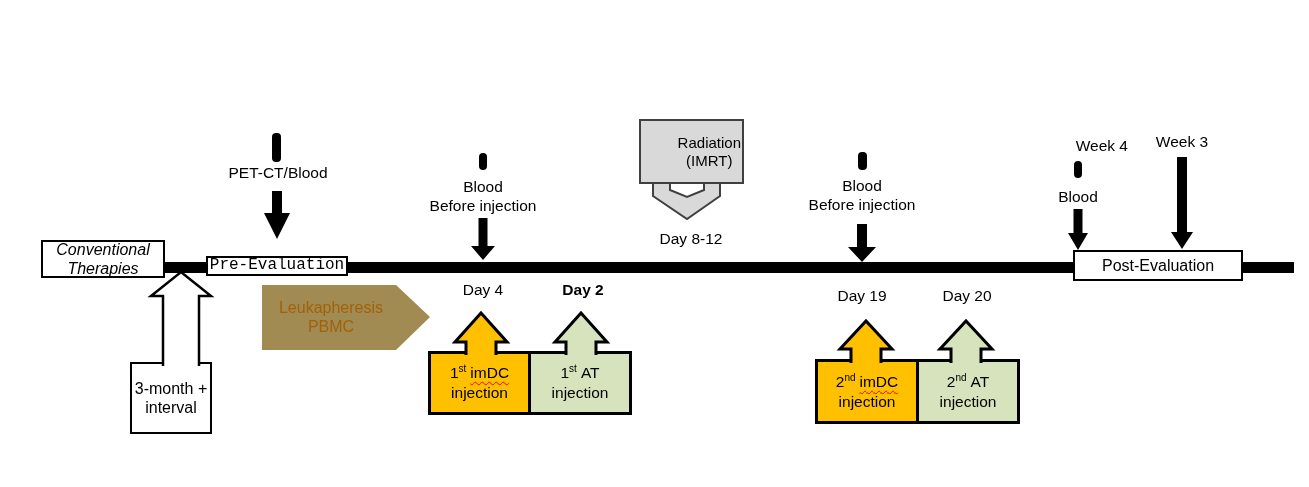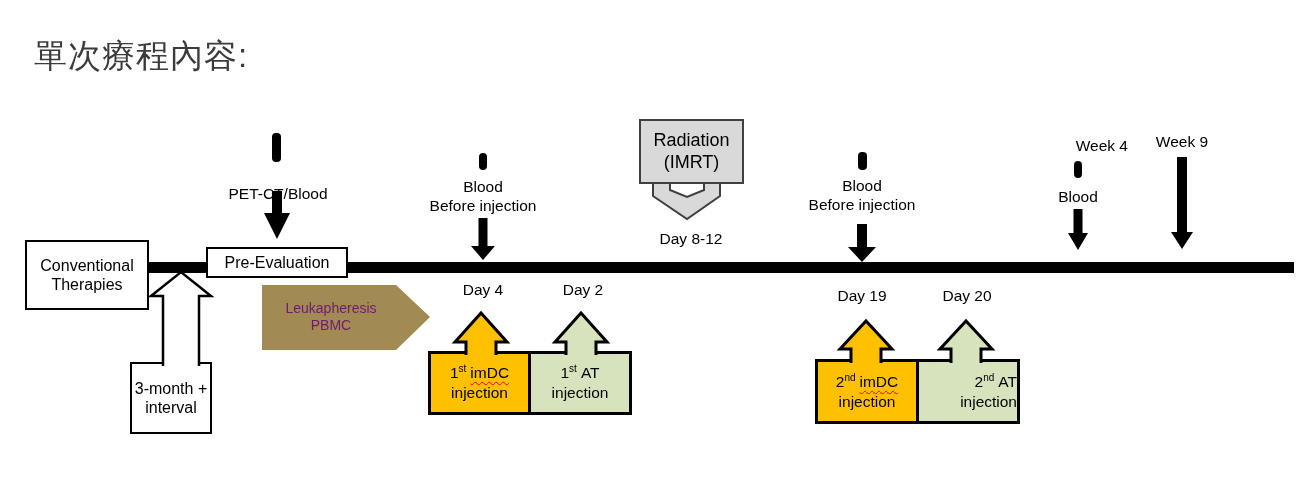--- a/index.html
+++ b/index.html
@@ -34,21 +34,20 @@
   .fill-green{fill:var(--green,#D6E3BC);}
   .fill-tan{fill:var(--tan,#A28B52);}
   .fill-gray{fill:var(--gray_fill,#D9D9D9);}
   .stroke-dark{stroke:var(--gray_stroke,#404040);}
 </style>
 </head>
 <body>
 
 <div class="canvas">
 
-  <div class="title">單次療程內容:</div>
 
   <svg class="layer z1" viewBox="0 0 1309 487">
 
     <polygon class="fill-tan" points="262,285 396,285 430,317 396,350 262,350"></polygon>
 
     <path class="fill-gray stroke-dark" stroke-width="2" d="M653,183 L653,196 L687,219 L720,196 L720,183 L704,183 L704,190 L687,197 L670,190 L670,183 Z"></path>
     <rect class="fill-gray stroke-dark" stroke-width="2" x="640" y="120" width="103" height="63"></rect>
 
     <rect x="140" y="262" width="1154" height="11" fill="#000"></rect>
 
@@ -57,86 +56,89 @@
     <rect x="858" y="152" width="9" height="18" rx="4" fill="#000"></rect>
     <rect x="1074" y="161" width="8" height="17" rx="4" fill="#000"></rect>
 
     <polygon fill="#000" points="272,191 282,191 282,213 290,213 277,239 264,213 272,213"></polygon>
     <polygon fill="#000" points="478.5,218 487.5,218 487.5,246 495,246 483,260 471,246 478.5,246"></polygon>
     <polygon fill="#000" points="857,224 867,224 867,247 876,247 862,262 848,247 857,247"></polygon>
     <polygon fill="#000" points="1073.5,209 1082.5,209 1082.5,233 1088,233 1078,250 1068,233 1073.5,233"></polygon>
     <polygon fill="#000" points="1177,157 1187,157 1187,232 1193,232 1182,249 1171,232 1177,232"></polygon>
   </svg>
 
-  <div class="box" style="left:25px;top:240px;width:124px;height:70px;">
+  <div class="box" style="left:41px;top:240px;width:124px;height:38px;font-style:italic;">
     <div>
       <div>Conventional</div>
       <div>Therapies</div>
     </div>
   </div>
 
-  <div class="box" style="left:206px;top:247px;width:142px;height:31px;">
+  <div class="box" style="left:206px;top:256px;width:142px;height:20px;font-family:Liberation Mono, monospace;">
     <div>Pre-Evaluation</div>
   </div>
 
+  <div class="box" style="left:1073px;top:250px;width:170px;height:31px;">
+    <div>Post-Evaluation</div>
+  </div>
 
   <div class="box" style="left:130px;top:362px;width:82px;height:72px;">
     <div>
       <div>3-month +</div>
       <div>interval</div>
     </div>
   </div>
 
   <div class="box thick orange inj" style="left:428px;top:351px;width:103px;height:64px;">
     <div><span>1</span><sup>st</sup><span class="drug sq">imDC</span></div>
     <div>injection</div>
   </div>
   <div class="box thick green inj" style="left:528px;top:351px;width:104px;height:64px;">
     <div><span>1</span><sup>st</sup><span class="drug">AT</span></div>
     <div>injection</div>
   </div>
   <div class="box thick orange inj" style="left:815px;top:359px;width:104px;height:65px;">
     <div><span>2</span><sup>nd</sup><span class="drug sq">imDC</span></div>
     <div>injection</div>
   </div>
-  <div class="box thick green inj" style="left:916px;top:359px;width:104px;height:65px;align-items:flex-end;">
+  <div class="box thick green inj" style="left:916px;top:359px;width:104px;height:65px;">
     <div><span>2</span><sup>nd</sup><span class="drug">AT</span></div>
     <div>injection</div>
   </div>
 
-  <div class="box noborder" style="left:262px;top:286px;width:138px;height:62px;font-size:14px;color:#701a75;">
+  <div class="box noborder" style="left:262px;top:286px;width:138px;height:62px;font-size:16px;color:#a16207;">
     <div>
       <div>Leukapheresis</div>
       <div>PBMC</div>
     </div>
   </div>
-  <div class="box noborder" style="left:642px;top:124px;width:99px;height:56px;font-size:18px;">
+  <div class="box noborder" style="left:642px;top:124px;width:99px;height:56px;font-size:15px;justify-content:flex-end;">
     <div>
       <div>Radiation</div>
       <div>(IMRT)</div>
     </div>
   </div>
 
-  <div class="lbl" style="left:200px;top:184px;width:156px;text-align:center;">PET-CT/Blood</div>
+  <div class="lbl" style="left:200px;top:163px;width:156px;text-align:center;">PET-CT/Blood</div>
   <div class="lbl" style="left:403px;top:177px;width:160px;">
     <div>Blood</div>
     <div>Before injection</div>
   </div>
   <div class="lbl" style="left:782px;top:176px;width:160px;">
     <div>Blood</div>
     <div>Before injection</div>
   </div>
   <div class="lbl" style="left:641px;top:229px;width:100px;">Day 8-12</div>
   <div class="lbl" style="left:433px;top:280px;width:100px;">Day 4</div>
-  <div class="lbl" style="left:533px;top:280px;width:100px;">Day 2</div>
+  <div class="lbl" style="left:533px;top:280px;width:100px;font-weight:bold;">Day 2</div>
   <div class="lbl" style="left:812px;top:286px;width:100px;">Day 19</div>
   <div class="lbl" style="left:917px;top:286px;width:100px;">Day 20</div>
   <div class="lbl" style="left:1028px;top:136px;width:100px;text-align:right;">Week 4</div>
   <div class="lbl" style="left:1028px;top:187px;width:100px;">Blood</div>
-  <div class="lbl" style="left:1132px;top:132px;width:100px;">Week 9</div>
+  <div class="lbl" style="left:1132px;top:132px;width:100px;">Week 3</div>
 
   <svg class="layer z3" viewBox="0 0 1309 487">
     <path fill="#ffffff" stroke="#000" stroke-width="2.5" d="M163,366 L163,296 L151,296 L181,272 L211,296 L199,296 L199,366"></path>
     <path class="fill-orange" stroke="#000" stroke-width="3" d="M466,355 L466,342 L455,342 L481,313 L507,342 L496,342 L496,355"></path>
     <path class="fill-green" stroke="#000" stroke-width="3" d="M566,355 L566,342 L555,342 L581,313 L607,342 L596,342 L596,355"></path>
     <path class="fill-orange" stroke="#000" stroke-width="3" d="M851,363 L851,349 L840,349 L866,321 L892,349 L881,349 L881,363"></path>
     <path class="fill-green" stroke="#000" stroke-width="3" d="M951,363 L951,349 L940,349 L966,321 L992,349 L981,349 L981,363"></path>
   </svg>
 
 </div>

